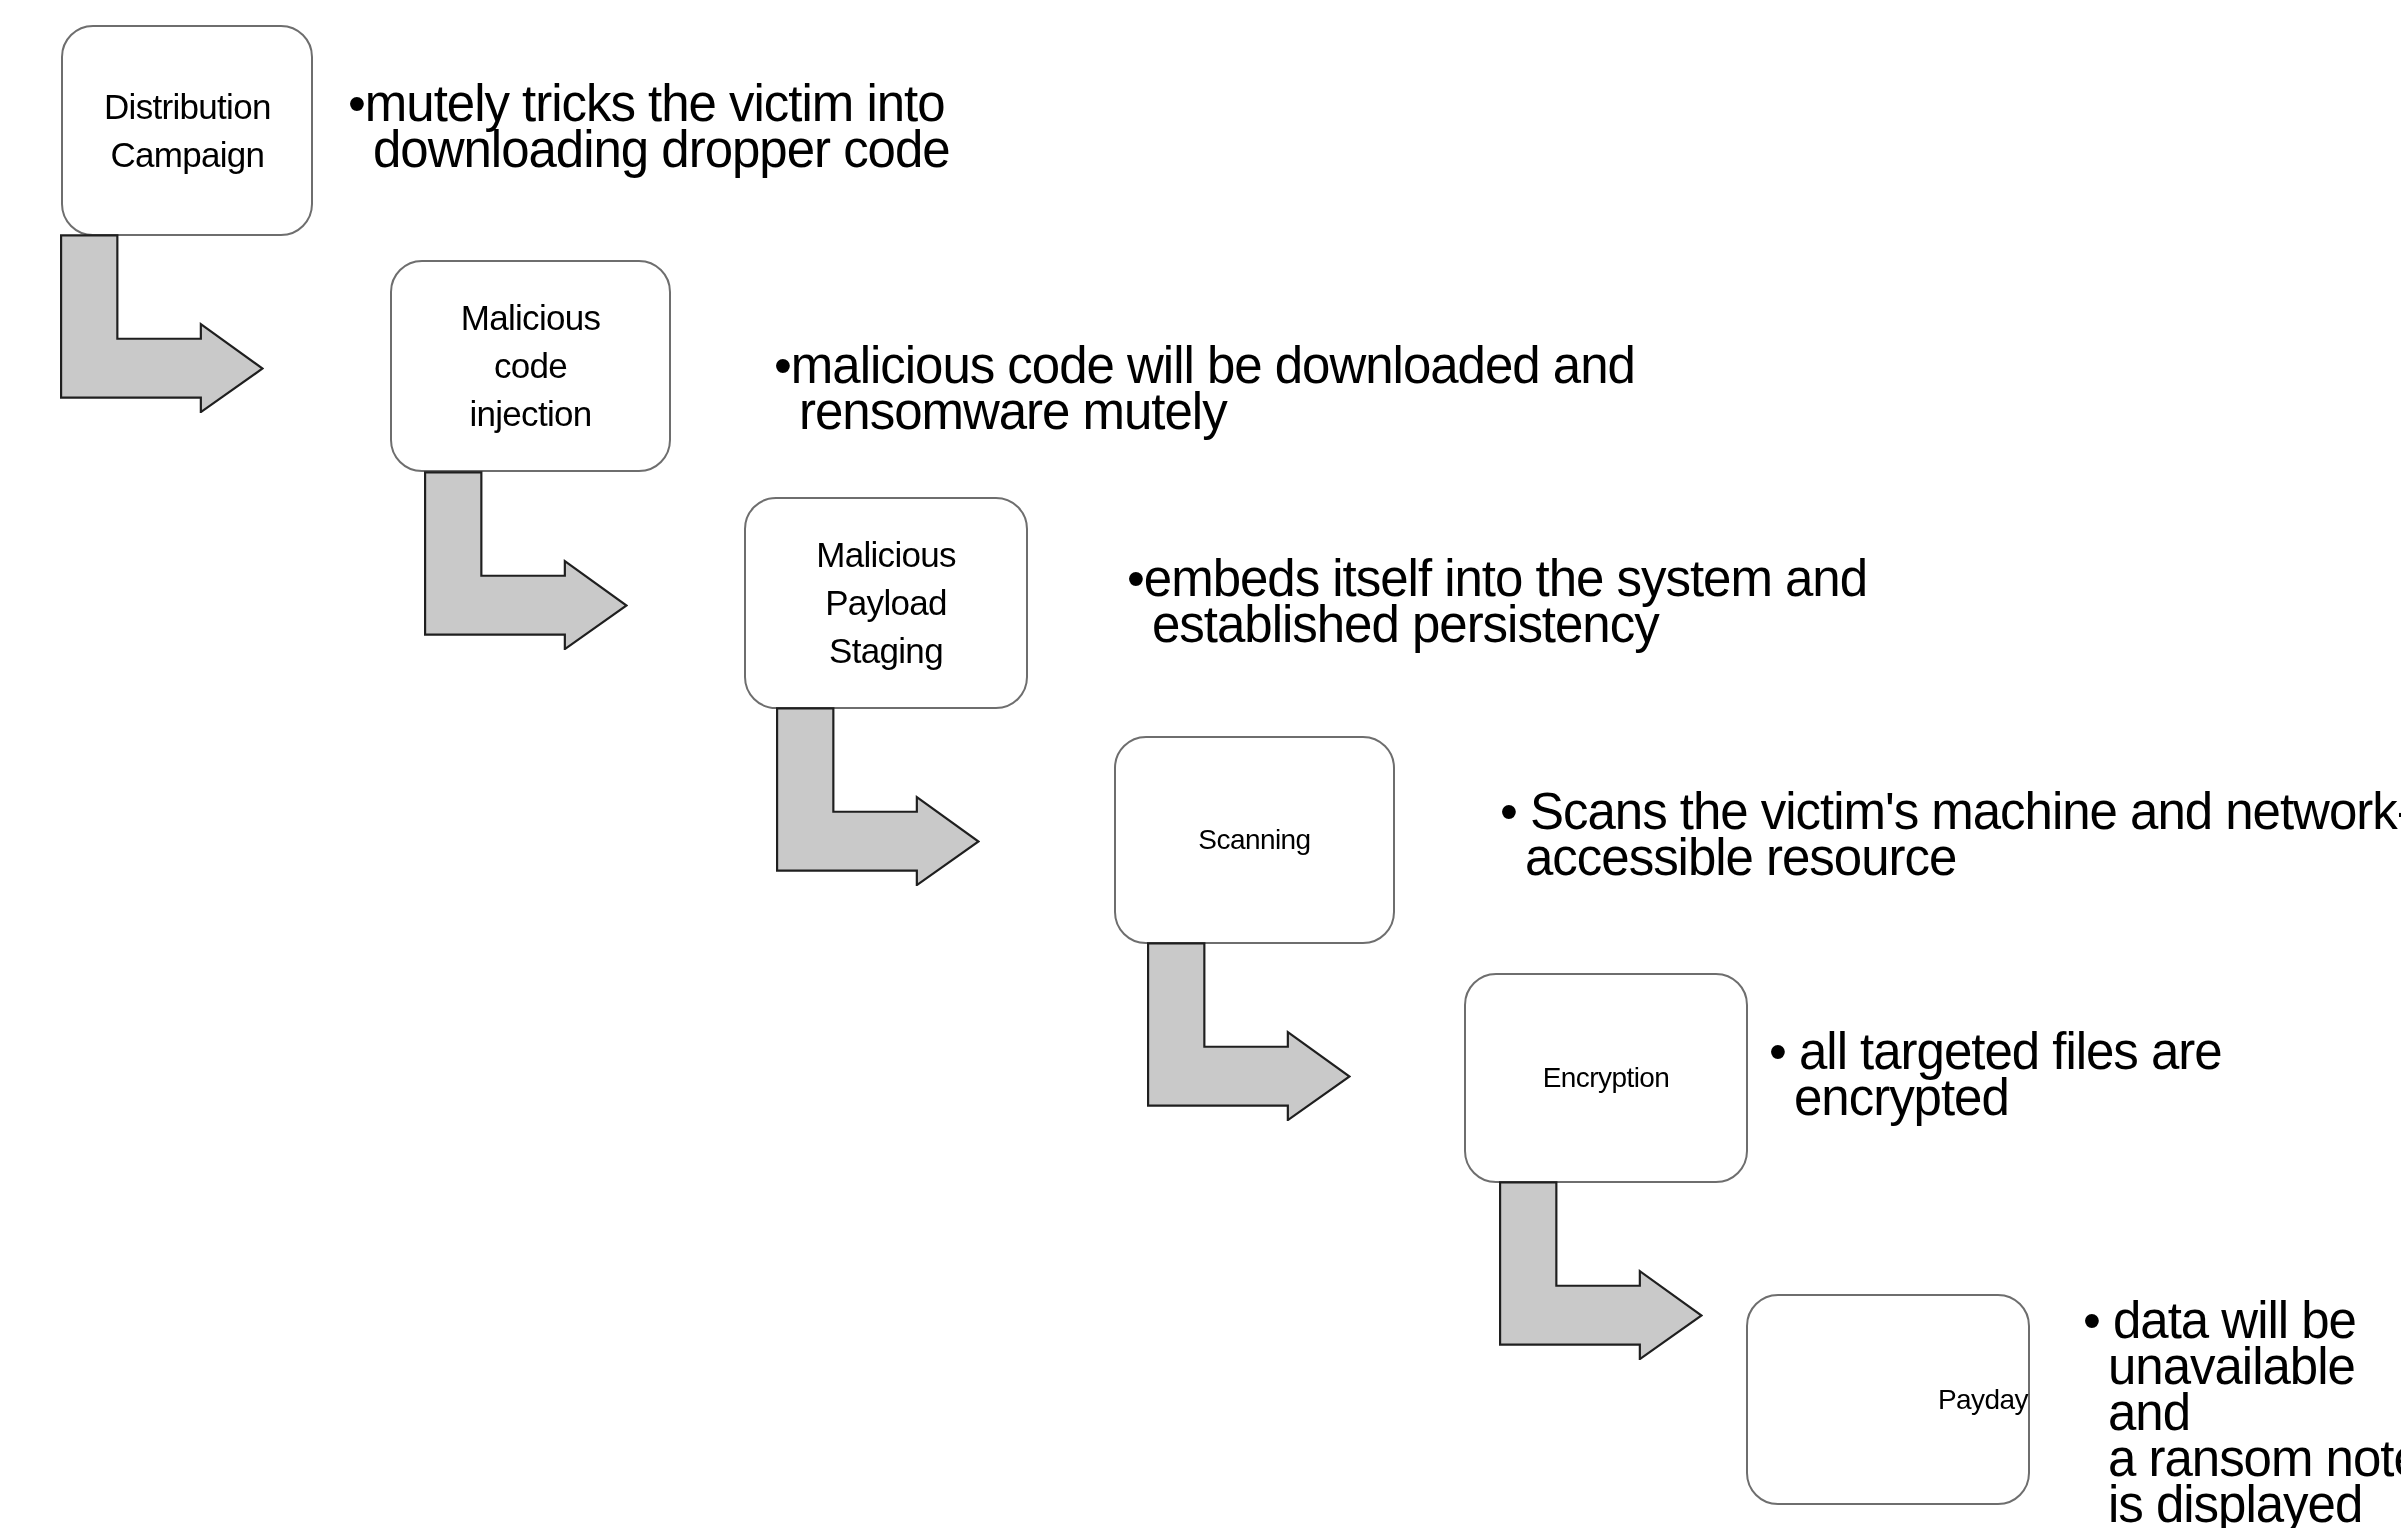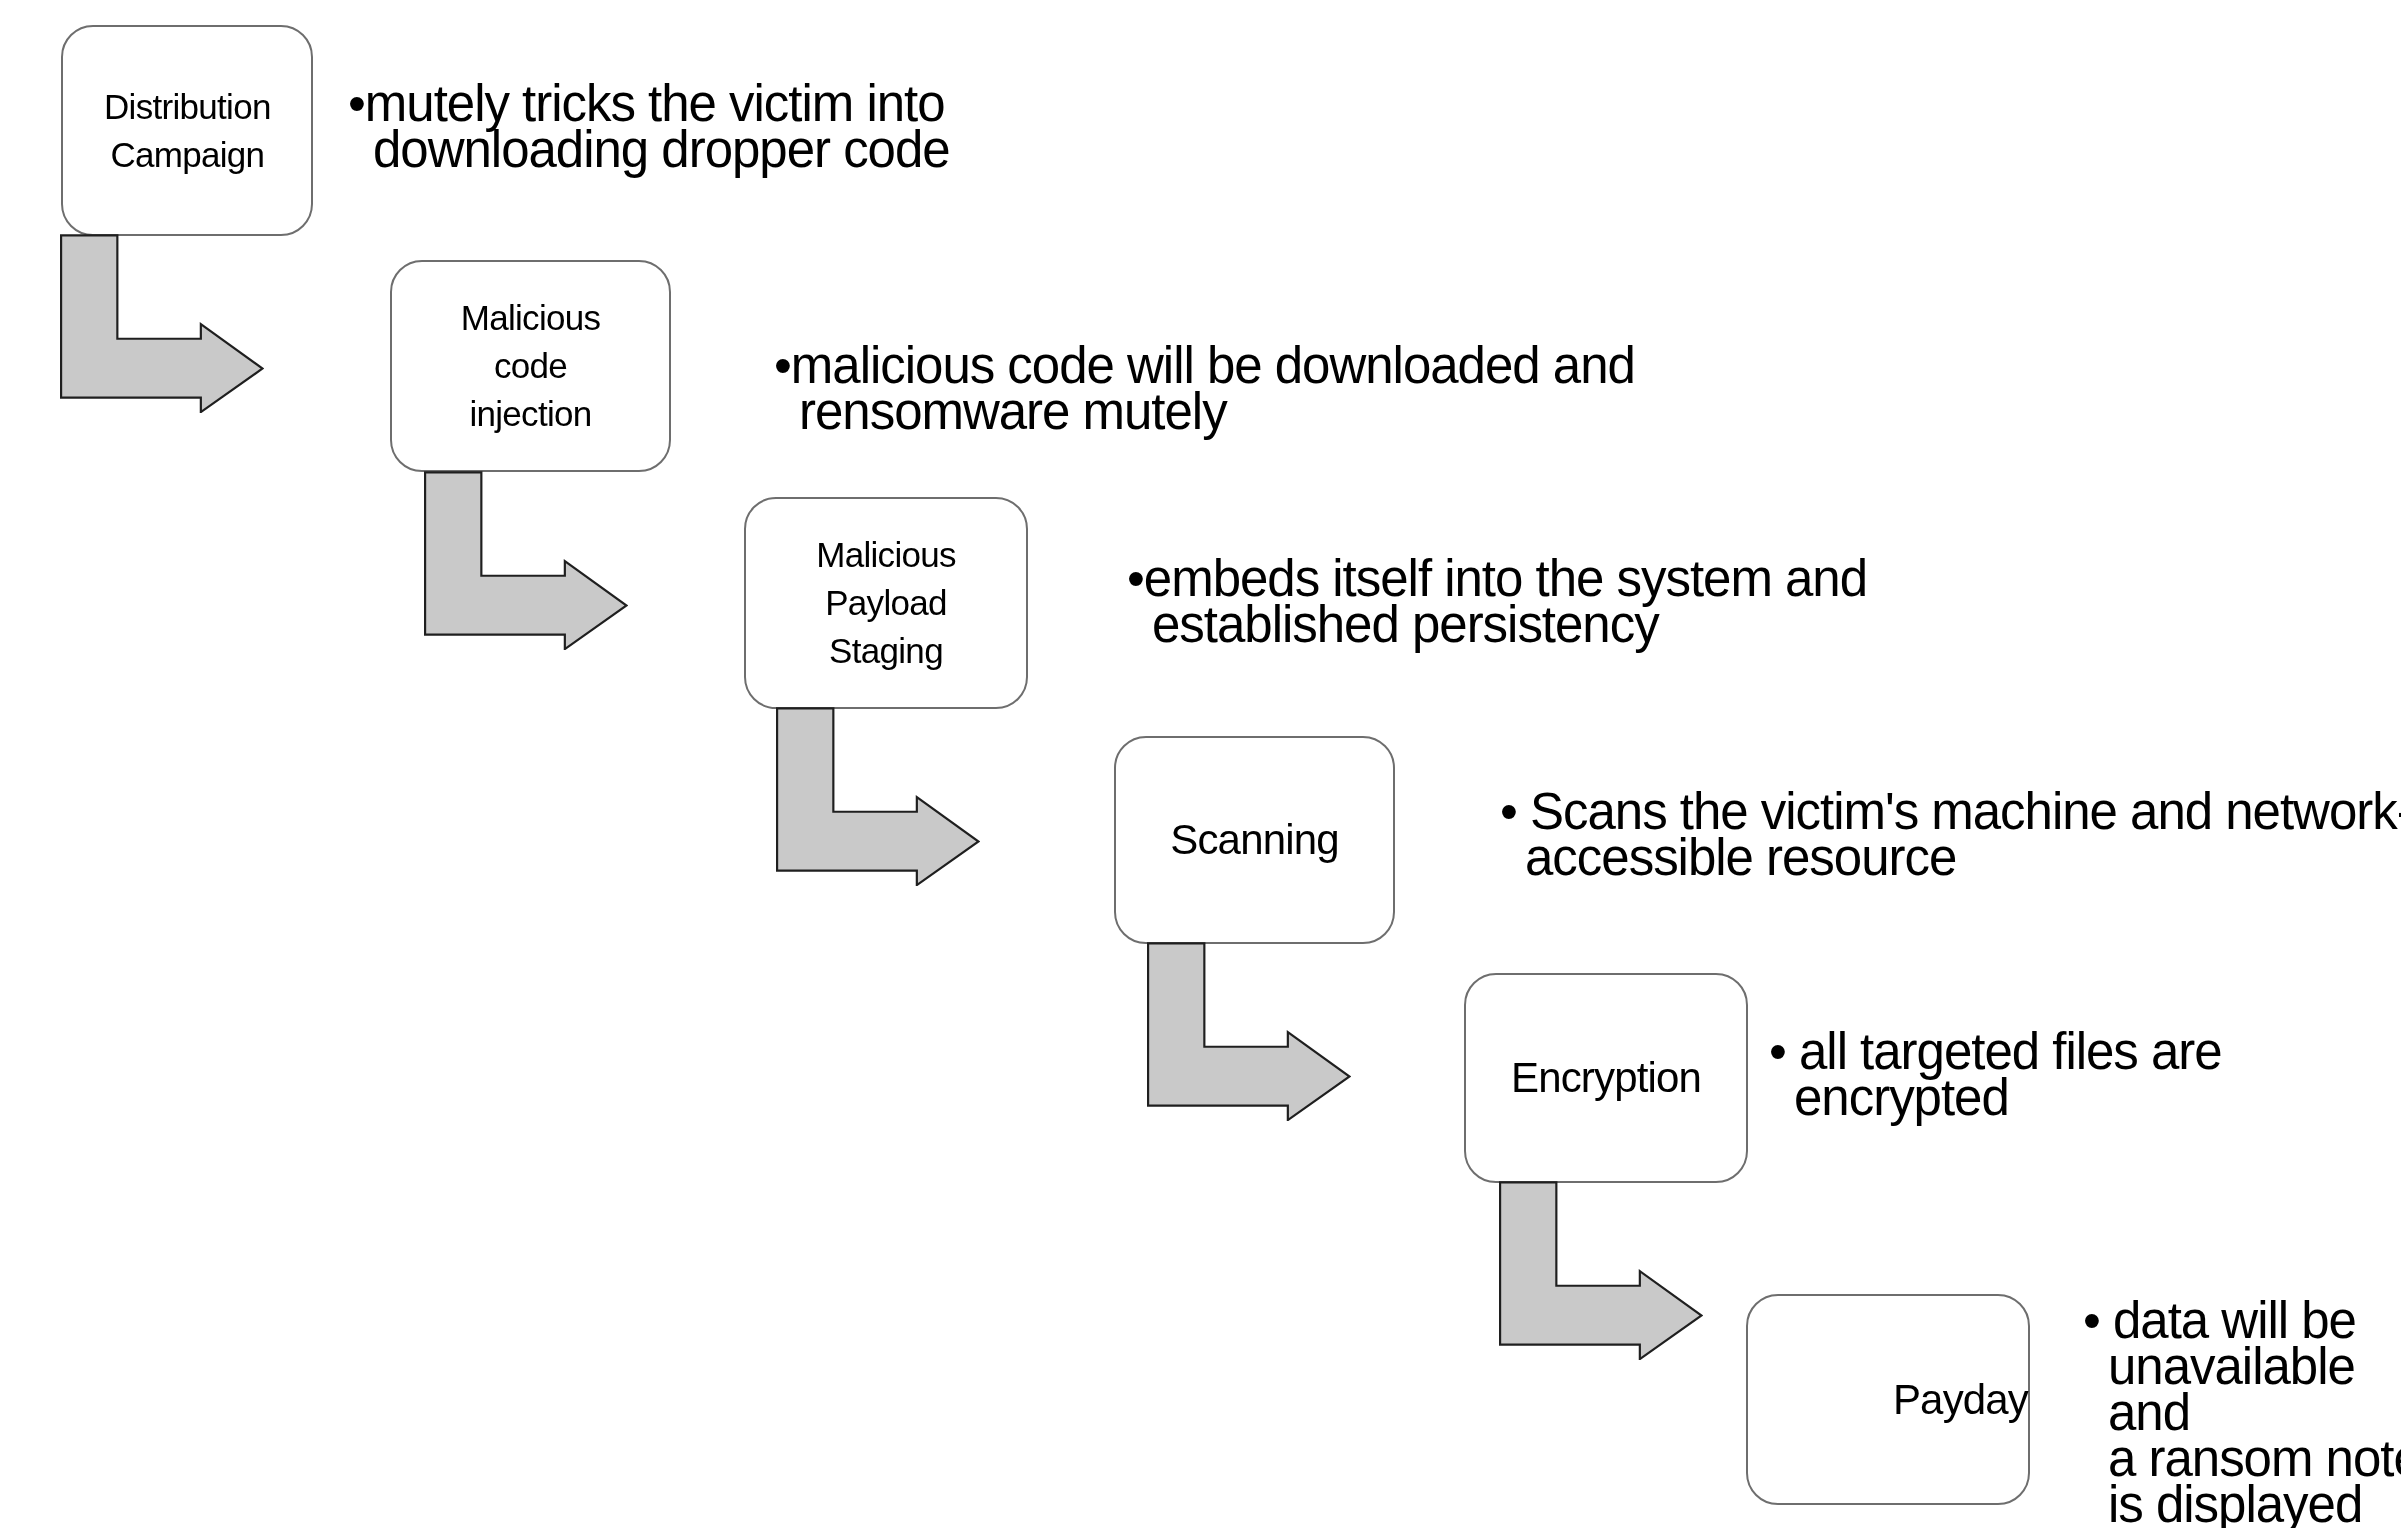--- a/index.html
+++ b/index.html
@@ -25,21 +25,21 @@
     justify-content: center;
     text-align: center;
   }
   .box-label {
     white-space: pre-line;
     font-size: 35px;
     line-height: 48px;
     letter-spacing: -0.02em;
   }
   .box-lg .box-label {
-    font-size: 42px;
+    font-size: 28px;
     line-height: 52px;
   }
 
   .arrow { position: absolute; }
   .arrow polygon {
     fill: #c9c9c9;
     stroke: #1f1f1f;
     stroke-width: 3;
     stroke-linejoin: miter;
   }

